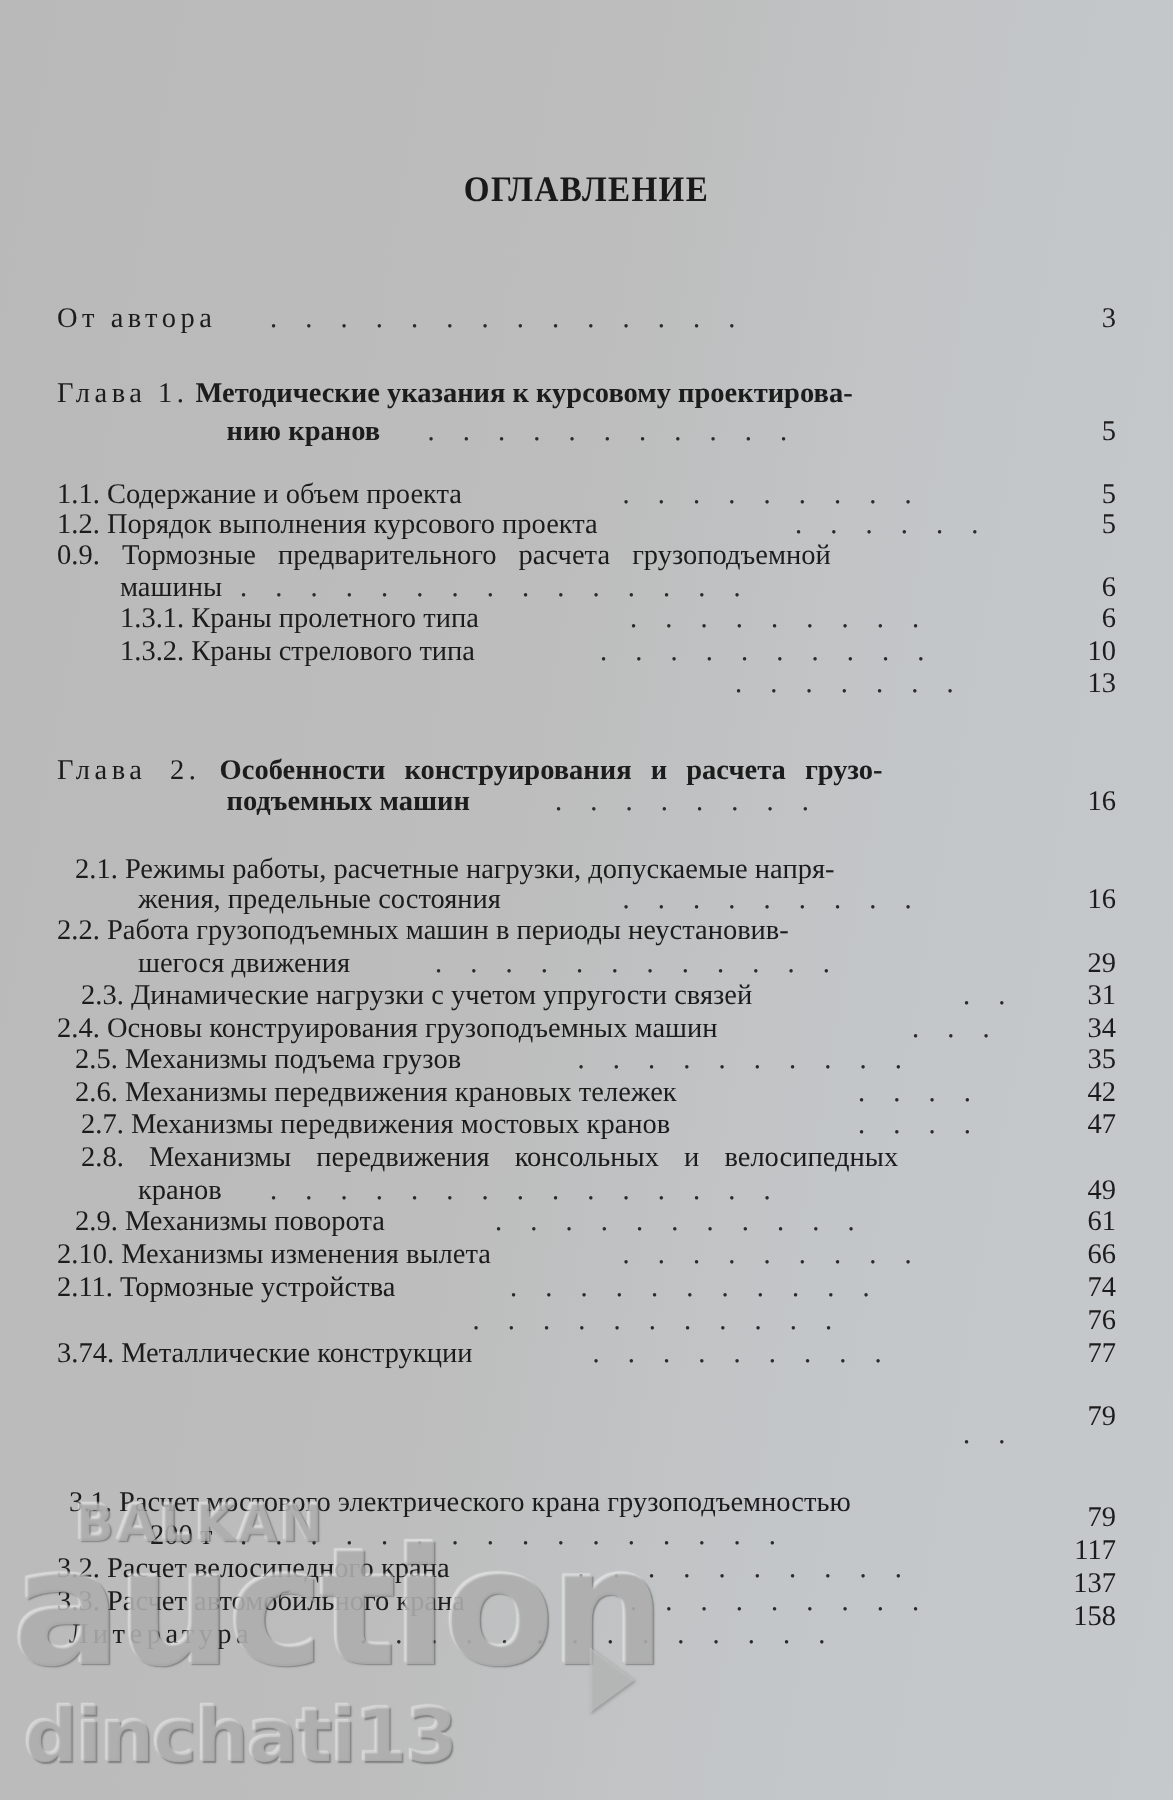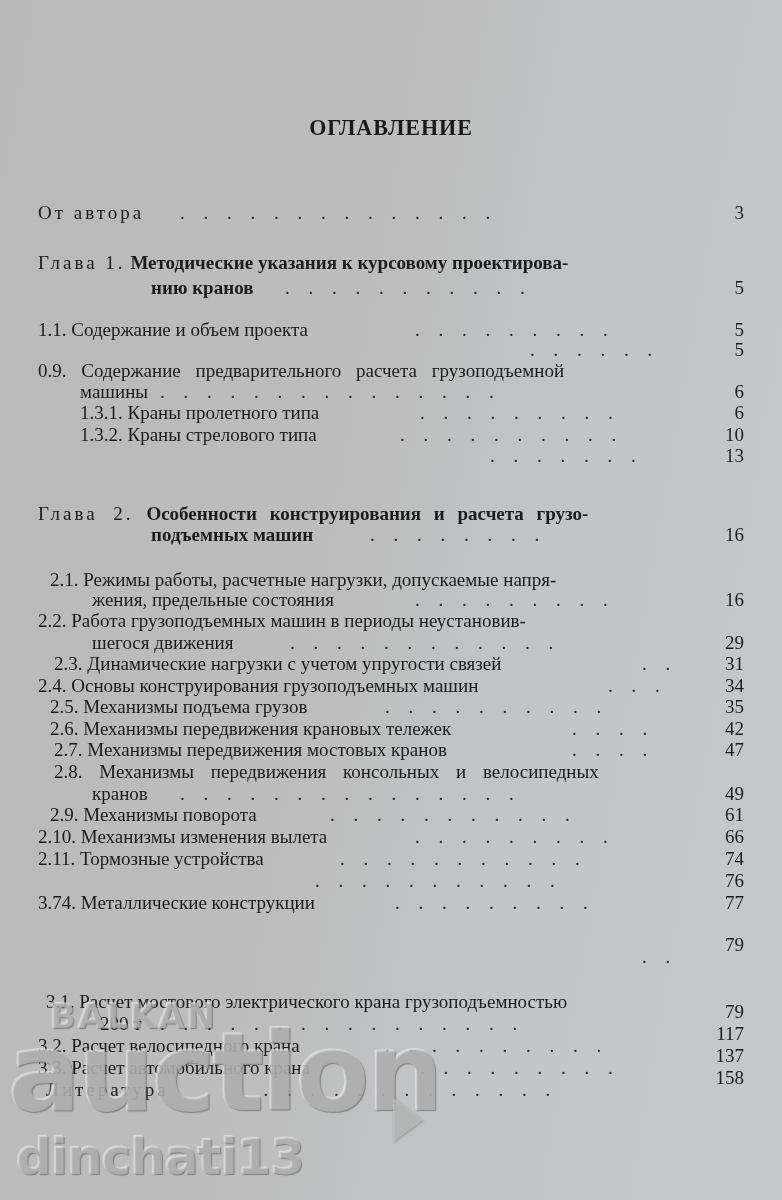--- a/index.html
+++ b/index.html
@@ -66,25 +66,26 @@
     <span class="dots" style="left:285px">. . . . . . . . . . .</span>
     <span class="pg">5</span>
   </div>
 
   <div class="row" style="top:318px">
     <span class="txt" style="left:38px"><span>1.1.</span> <span>Содержание и объем проекта</span></span>
     <span class="dots" style="left:415px">. . . . . . . . .</span>
     <span class="pg">5</span>
   </div>
   <div class="row" style="top:338px">
+    <span class="txt" style="left:38px"><span>1.2.</span> <span>Порядок выполнения курсового проекта</span></span>
     <span class="dots" style="left:530px">. . . . . .</span>
     <span class="pg">5</span>
   </div>
   <div class="row" style="top:359px">
-    <span class="txt" style="left:38px;word-spacing:10px"><span>0.9.</span> <span>Содержание предварительного расчета грузоподъемной</span></span>
+    <span class="txt" style="left:38px;word-spacing:10px"><span>0.9.</span> <span>Тормозные предварительного расчета грузоподъемной</span></span>
   </div>
   <div class="row" style="top:380px">
     <span class="txt" style="left:80px">машины</span>
     <span class="dots" style="left:160px">. . . . . . . . . . . . . . .</span>
     <span class="pg">6</span>
   </div>
   <div class="row" style="top:401px">
     <span class="txt" style="left:80px"><span>1.3.1.</span> <span>Краны пролетного типа</span></span>
     <span class="dots" style="left:420px">. . . . . . . . .</span>
     <span class="pg">6</span>

